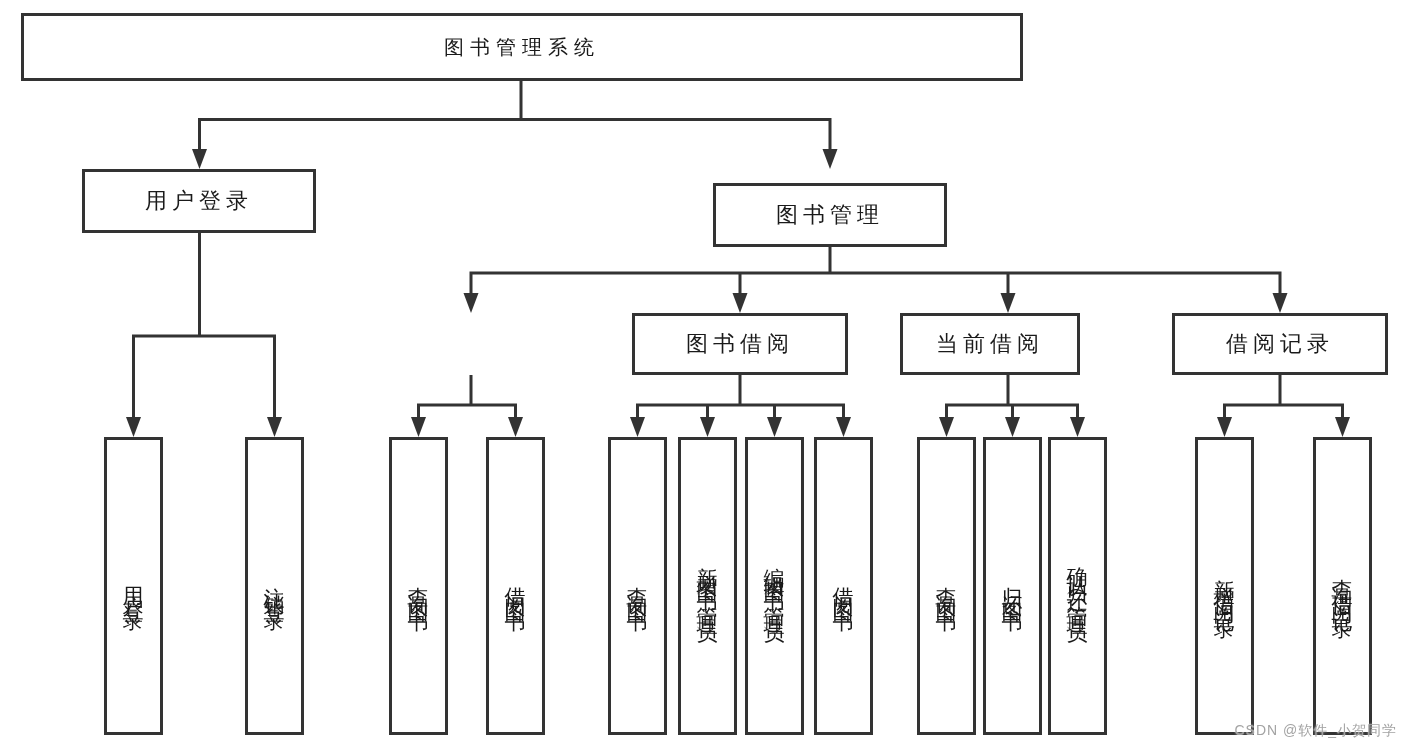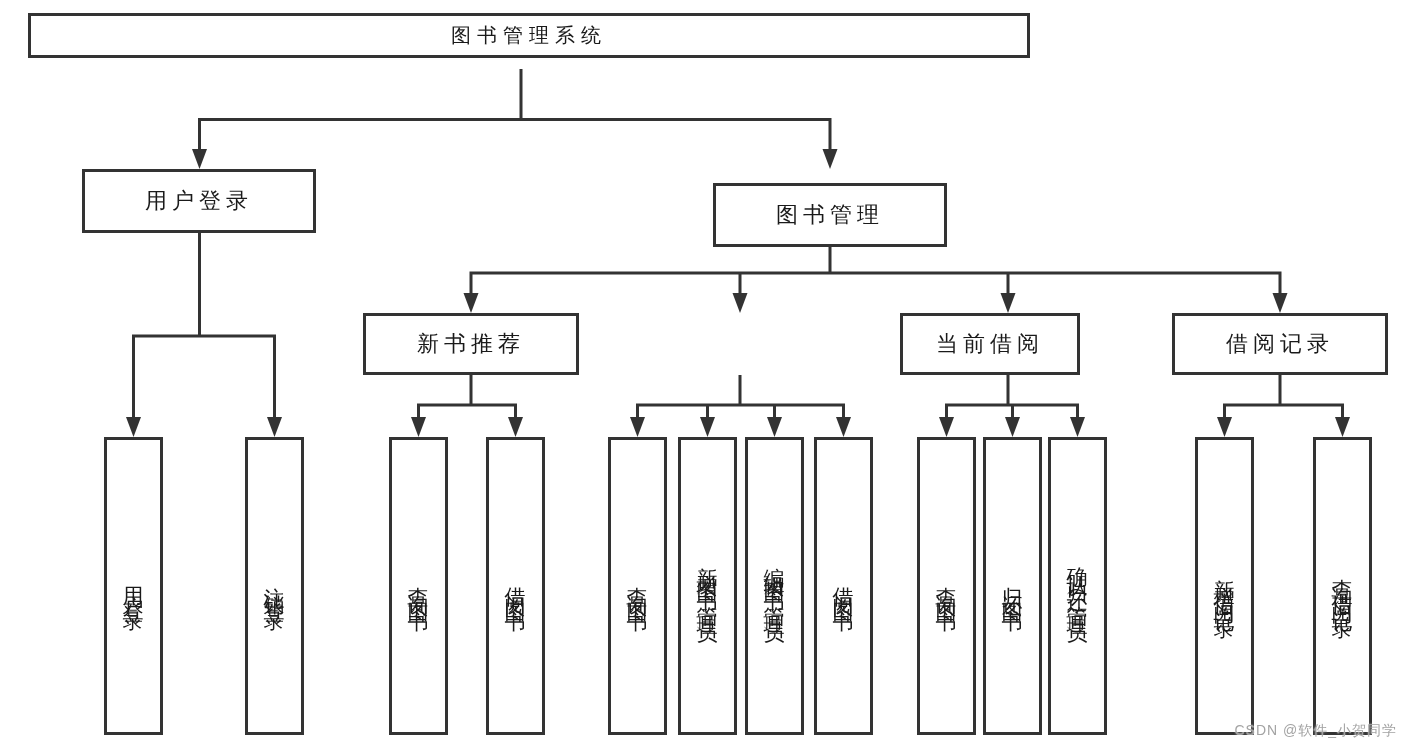--- a/index.html
+++ b/index.html
@@ -103,33 +103,33 @@
     <path d="M1008 375 V405 M946.5 421 V405 H1077.5 V421 M1012.5 405 V421"></path>
     <polygon points="939,417 954,417 946.5,437"></polygon>
     <polygon points="1005,417 1020,417 1012.5,437"></polygon>
     <polygon points="1070,417 1085,417 1077.5,437"></polygon>
 
     <path d="M1280 375 V405 M1224.5 421 V405 H1342.5 V421"></path>
     <polygon points="1217,417 1232,417 1224.5,437"></polygon>
     <polygon points="1335,417 1350,417 1342.5,437"></polygon>
   </svg>
 
-  <div class="node root" style="left:28px;top:13px;width:1002px;height:45px">
+  <div class="node root" style="left:21px;top:13px;width:1002px;height:68px">
     <span class="label">图书管理系统</span>
   </div>
 
   <div class="node l2" style="left:82px;top:169px;width:234px;height:64px">
     <span class="label">用户登录</span>
   </div>
   <div class="node l2" style="left:713px;top:183px;width:234px;height:64px">
     <span class="label">图书管理</span>
   </div>
 
-  <div class="node l3" style="left:363px;top:313px;width:216px;height:62px">
-    <span class="label">新书推荐</span>
+  <div class="node l3" style="left:632px;top:313px;width:216px;height:62px">
+    <span class="label">图书借阅</span>
   </div>
   <div class="node l3" style="left:900px;top:313px;width:180px;height:62px">
     <span class="label">当前借阅</span>
   </div>
   <div class="node l3" style="left:1172px;top:313px;width:216px;height:62px">
     <span class="label">借阅记录</span>
   </div>
 
   <div class="node v" style="left:104px;top:437px;width:59px;height:298px">
     <span class="label">用户登录</span>

